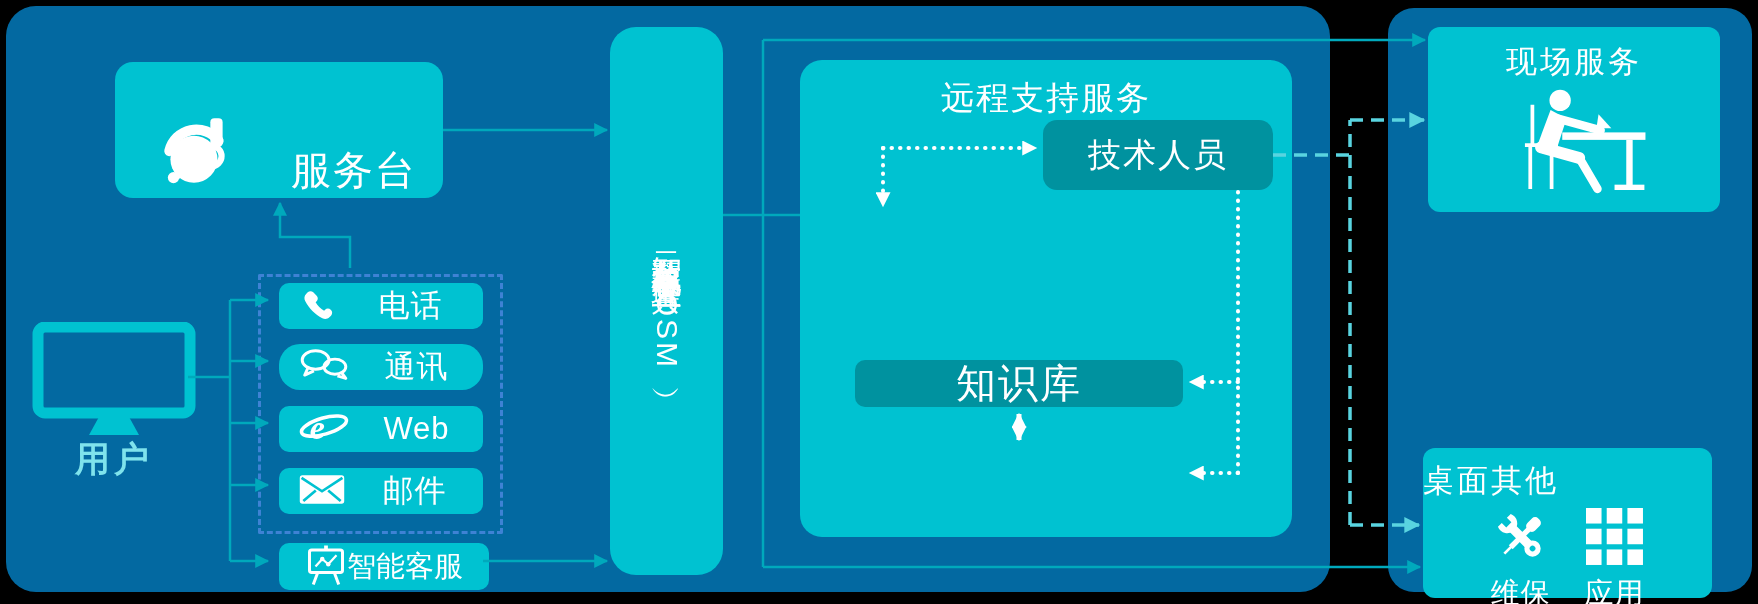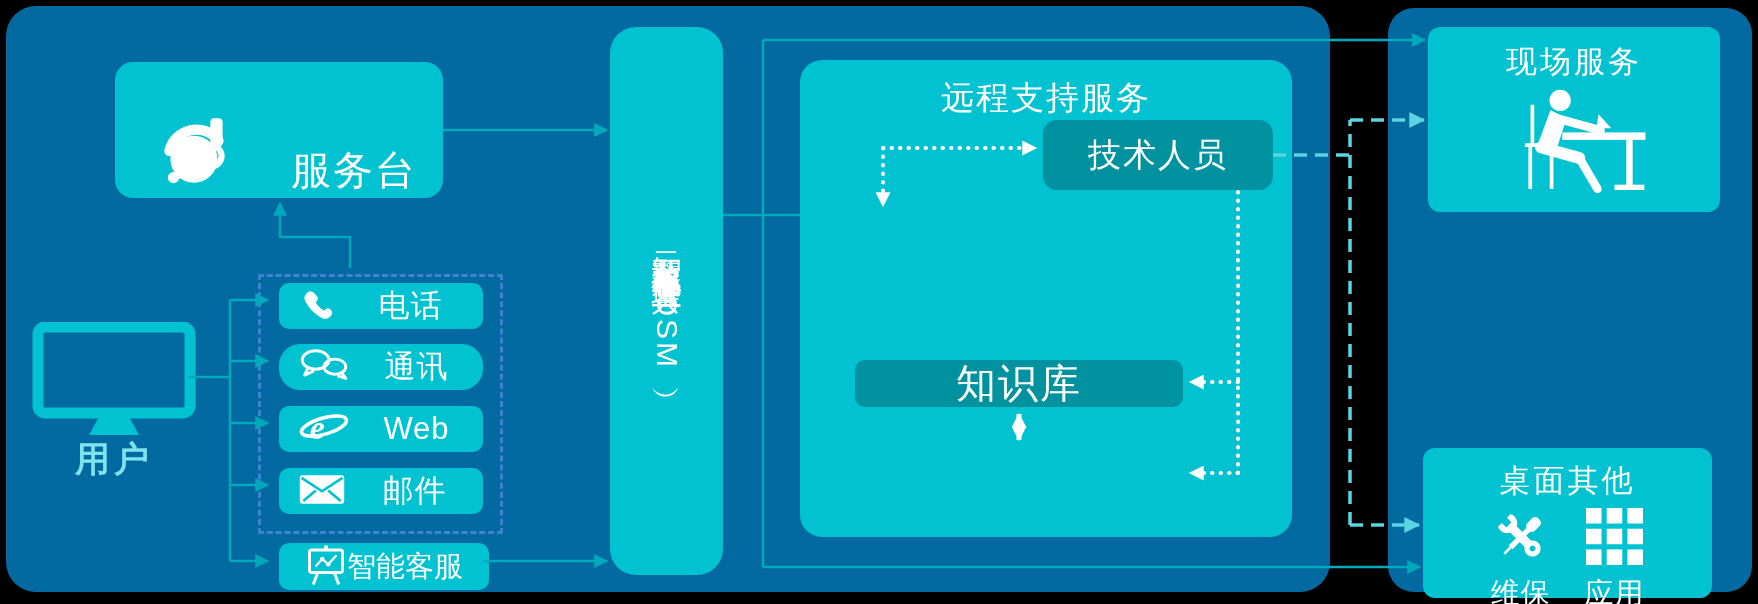--- a/index.html
+++ b/index.html
@@ -32,21 +32,21 @@
   #remote-title{position:absolute;top:16px;left:0;width:100%;text-align:center;
                 font-size:33px;letter-spacing:2px;}
   #technician{left:243px;top:60px;width:230px;height:70px;font-size:33px;letter-spacing:2px;}
   #remote-sw{left:53px;top:155px;width:270px;height:68px;font-size:33px;letter-spacing:1px;}
   #knowledge-base{left:55px;top:300px;width:328px;height:47px;font-size:40px;letter-spacing:2px;border-radius:10px;}
   #auto-engine{left:55px;top:388px;width:328px;height:45px;font-size:31px;letter-spacing:2px;border-radius:10px;}
   #panel-left{left:6px;top:6px;width:1324px;height:586px;}
   #panel-right{left:1388px;top:8px;width:364px;height:584px;border-radius:26px;}
   #onsite-box{left:40px;top:19px;width:292px;height:185px;border-radius:12px;text-align:center;}
   #onsite-box .ttl{font-size:31px;margin-top:14px;letter-spacing:3px;}
-  #desktop-box{left:35px;top:440px;width:289px;height:150px;border-radius:12px;text-align:center;}
+  #desktop-box{left:35px;top:440px;width:289px;height:150px;border-radius:12px;text-align:left;}
   #desktop-box .ttl{font-size:31px;margin-top:12px;letter-spacing:3px;}
   #desktop-items{display:flex;justify-content:center;gap:34px;margin-top:6px;}
   .dt-item{display:flex;flex-direction:column;align-items:center;gap:4px;}
   .dt-item .lbl{font-size:29px;letter-spacing:1px;}
   .ttl{color:#fff;font-weight:500;}
   #wires{position:absolute;left:0;top:0;pointer-events:none;}
 </style>
 </head>
 <body>
 

